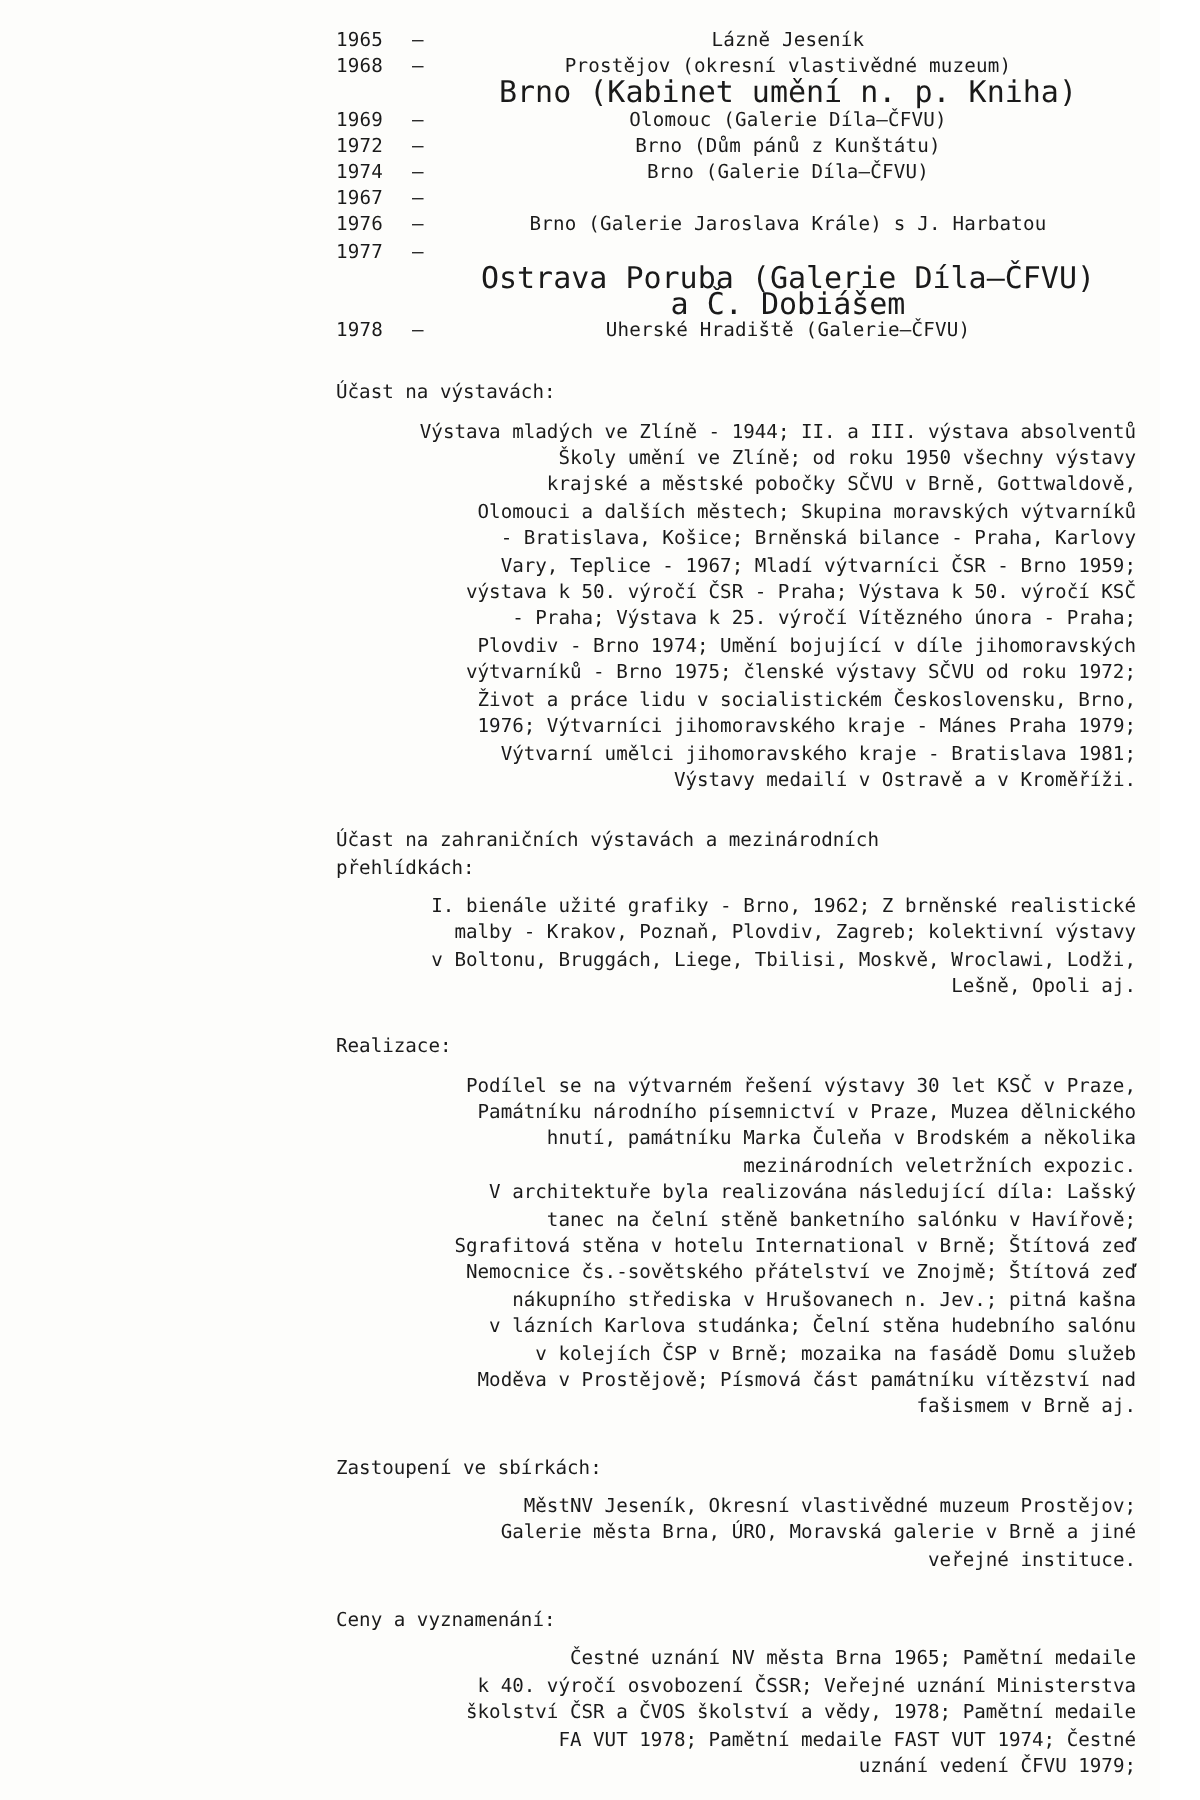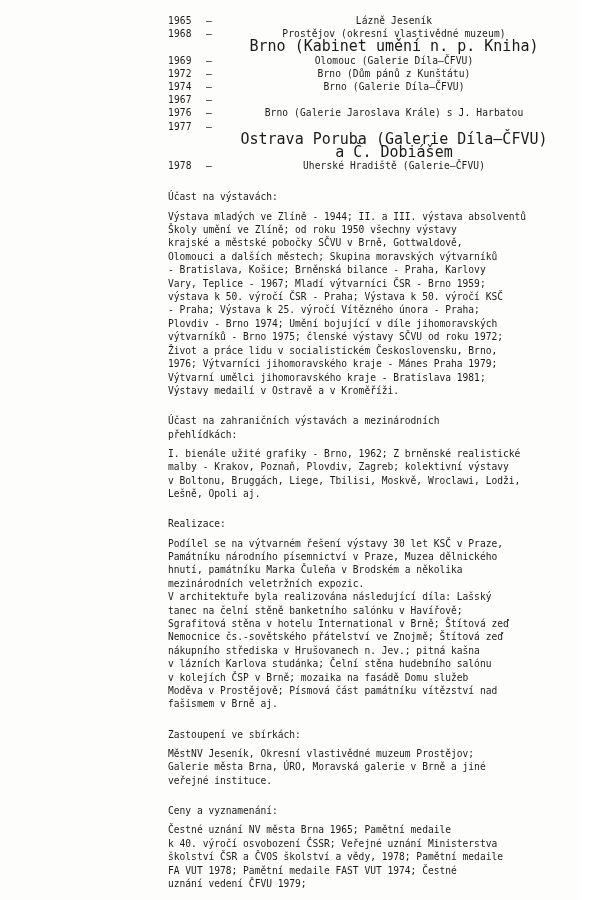--- a/index.html
+++ b/index.html
@@ -86,20 +86,21 @@
     margin-bottom: 0;
   }
   .block {
     margin-bottom: 17px;
   }
   .block h2.section-head {
     margin-bottom: 6px;
   }
   .block p.para {
     margin-bottom: 0;
+    text-align: right;
   }
 </style>
 </head>
 <body>
 
 <div class="page">
   <div class="content">
 
     <div class="year-list">
 

